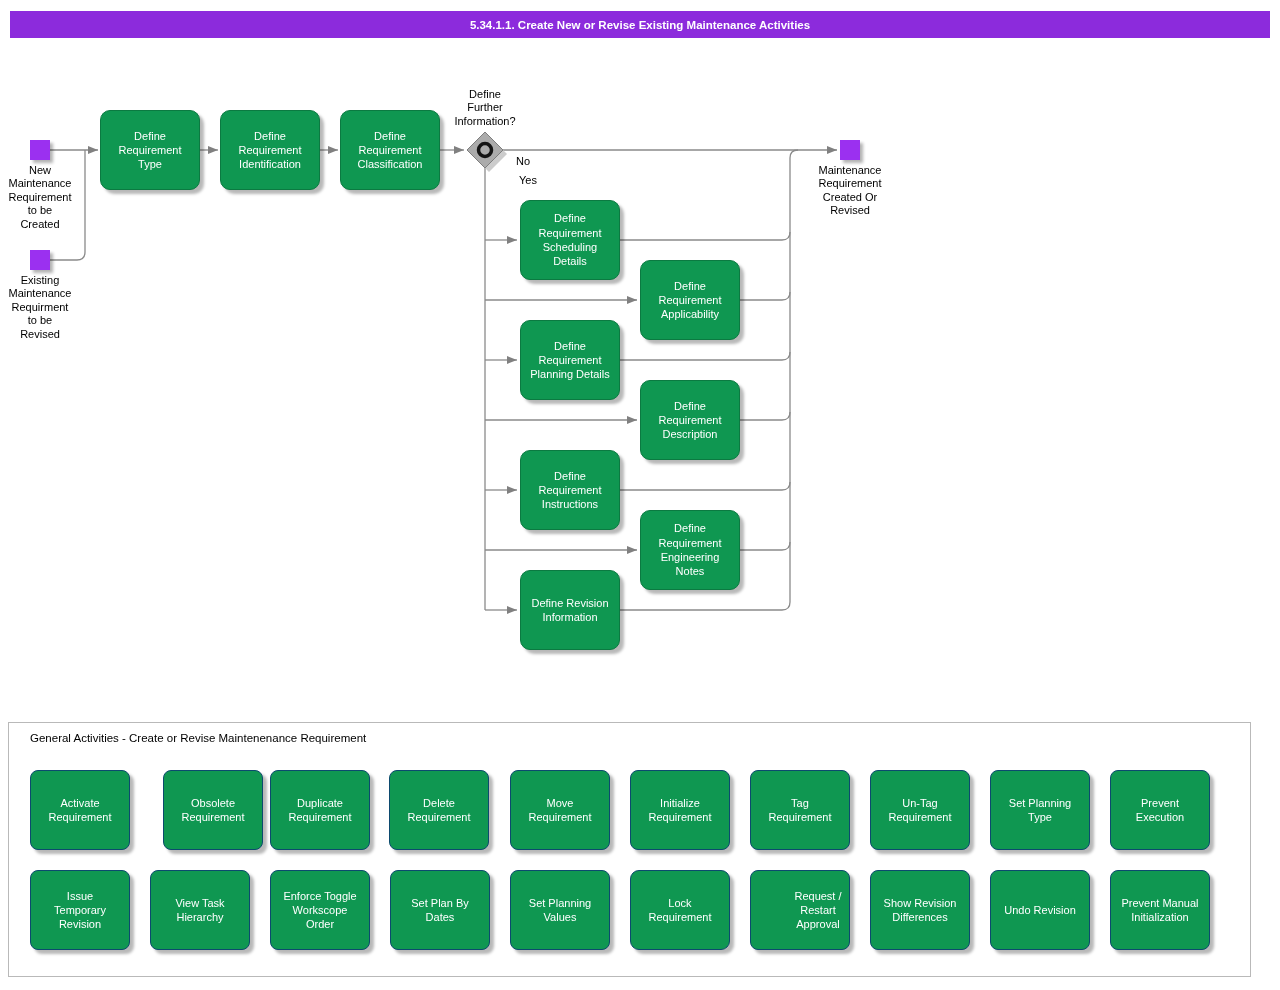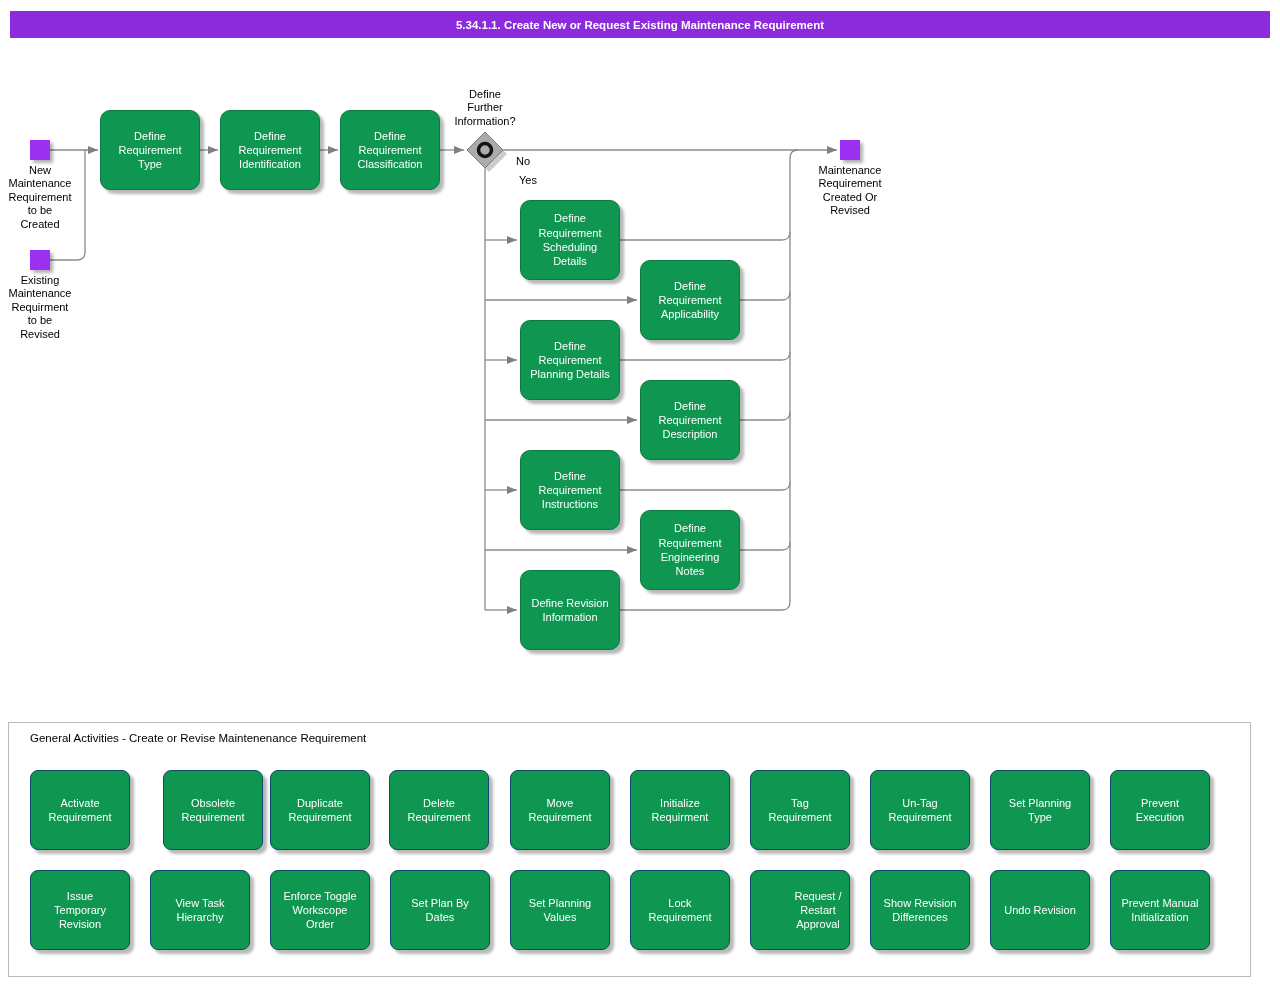--- a/index.html
+++ b/index.html
@@ -26,21 +26,21 @@
         background:#0F9751;border:1px solid #0c4a6e;border-radius:8px;
         color:#fff;font-size:11px;line-height:1.3;text-align:center;white-space:pre-line;
         display:flex;align-items:center;justify-content:center;
         box-shadow:4px 4px 3px rgba(0,0,0,0.28);cursor:pointer;}
 </style>
 </head>
 <body>
 
 <div class="canvas">
 
-  <div class="titlebar">5.34.1.1. Create New or Request Existing Maintenance Requirement</div>
+  <div class="titlebar">5.34.1.1. Create New or Revise Existing Maintenance Activities</div>
 
   <svg class="connectors" width="1280" height="710" viewBox="0 0 1280 710">
     <defs>
       <marker id="arrow" markerWidth="11" markerHeight="9" refX="10" refY="4" orient="auto" markerUnits="userSpaceOnUse">
         <path d="M0,0 L10,4 L0,8 z" fill="#808080"></path>
       </marker>
     </defs>
     <g stroke="#8a8a8a" stroke-width="1.3" fill="none">
 
       <path d="M50 260 H77 Q85 260 85 252 V150"></path>
@@ -147,21 +147,21 @@
 Requirement</div>
   <div class="activity" style="left:163px;top:770px;">Obsolete
 Requirement</div>
   <div class="activity" style="left:270px;top:770px;">Duplicate
 Requirement</div>
   <div class="activity" style="left:389px;top:770px;text-align:center;">Delete
 Requirement</div>
   <div class="activity" style="left:510px;top:770px;">Move
 Requirement</div>
   <div class="activity" style="left:630px;top:770px;">Initialize
-Requirment</div>
+Requirement</div>
   <div class="activity" style="left:750px;top:770px;">Tag
 Requirement</div>
   <div class="activity" style="left:870px;top:770px;">Un-Tag
 Requirement</div>
   <div class="activity" style="left:990px;top:770px;">Set Planning
 Type</div>
   <div class="activity" style="left:1110px;top:770px;">Prevent
 Execution</div>
 
   <div class="activity" style="left:30px;top:870px;">Issue

